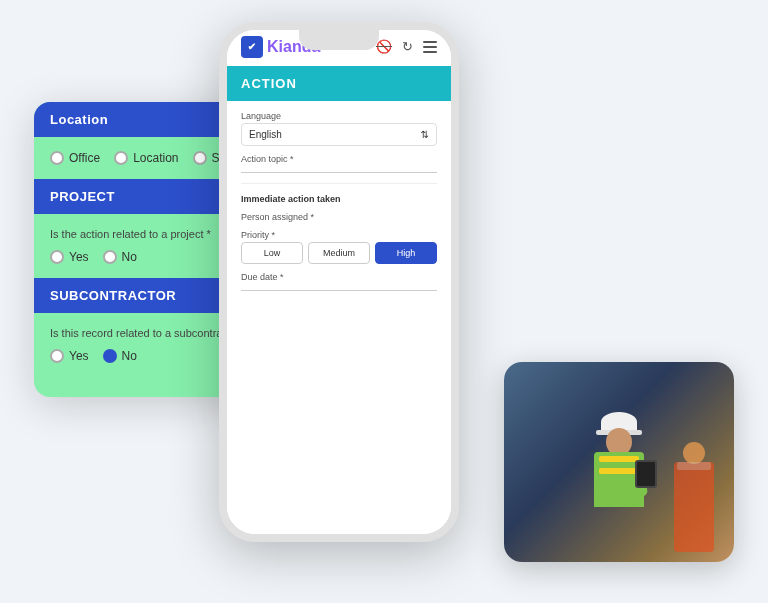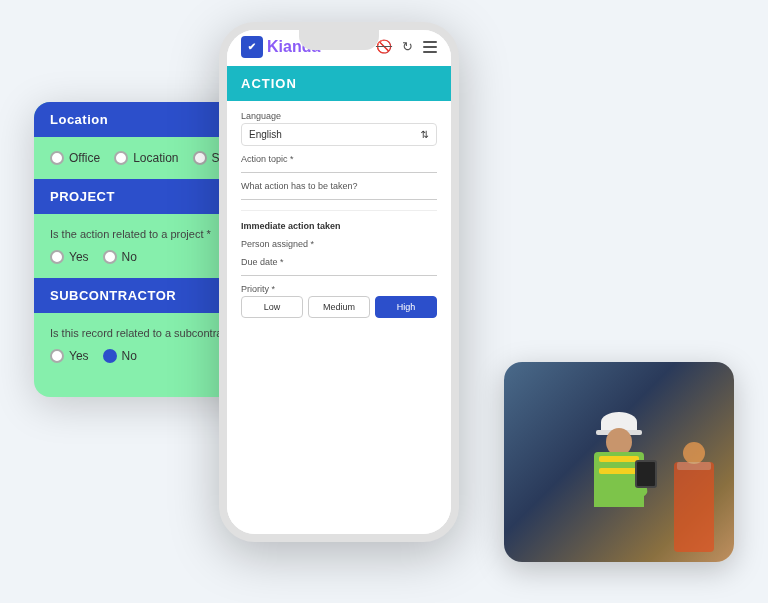--- a/index.html
+++ b/index.html
@@ -553,47 +553,43 @@
               <span>English</span>
               <span>⇅</span>
             </div>
           </div>
 
           <div class="form-field">
             <div class="form-label">Action topic *</div>
             <div class="form-input-plain"></div>
           </div>
 
-          <div class="form-field">
-            <div class="form-label">What action has to be taken?</div>
-            <div class="form-input-plain"></div>
-          </div>
 
           <div class="divider"></div>
 
           <div class="form-field">
             <div class="immediate-label">Immediate action taken</div>
           </div>
 
           <div class="form-field">
             <div class="form-label">Person assigned *</div>
-          </div>
-
-          <div class="form-field">
-            <div class="form-label">Due date *</div>
-            <div class="form-input-plain"></div>
           </div>
 
           <div class="form-field">
             <div class="form-label">Priority *</div>
             <div class="priority-group">
               <div class="priority-btn">Low</div>
               <div class="priority-btn">Medium</div>
               <div class="priority-btn active">High</div>
             </div>
+          </div>
+
+          <div class="form-field">
+            <div class="form-label">Due date *</div>
+            <div class="form-input-plain"></div>
           </div>
         </div>
       </div>
     </div>
   </div>
 
   <div class="photo-card">
     <div class="photo-bg">
 
       <div class="bg-worker2"></div>

